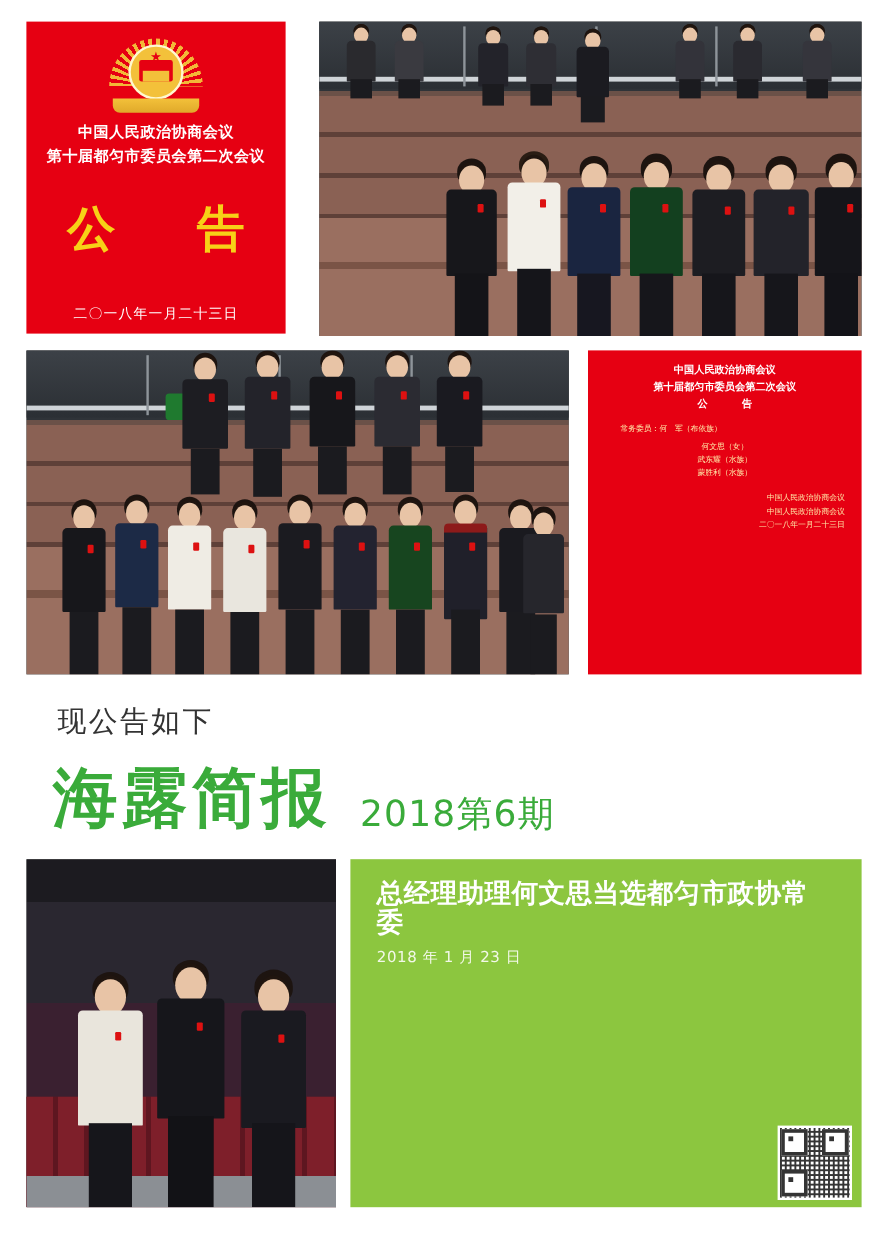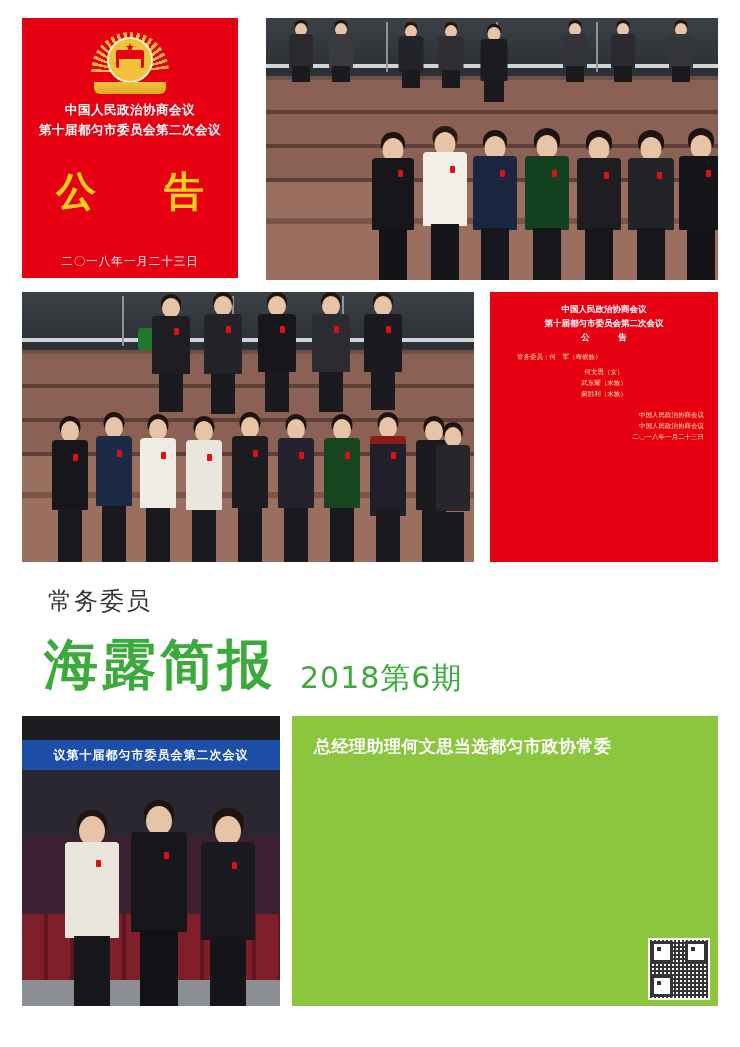--- a/index.html
+++ b/index.html
@@ -165,21 +165,21 @@
 
   
   #article-card {
     left: 292px; top: 716px; width: 426px; height: 290px;
     background: #8cc63f;
     box-sizing: border-box;
     padding: 18px 22px 10px 22px;
     color: #ffffff;
   }
   #article-card .art-title {
-    font-size: 17px;
+    font-size: 22px;
     font-weight: bold;
     letter-spacing: .5px;
     line-height: 24px;
   }
   #article-card .art-date {
     margin-top: 8px;
     font-size: 12.5px;
     color: #f2f8e8;
     letter-spacing: .5px;
   }
@@ -567,27 +567,26 @@
     <p>武东耀（水族）</p>
     <p>蒙胜利（水族）</p>
   </div>
   <div class="nt-sign">
     <p>中国人民政治协商会议</p>
     <p>中国人民政治协商会议</p>
     <p>二〇一八年一月二十三日</p>
   </div>
 </div>
 
-<div class="abs" id="dept-label">常务委员</div>
+<div class="abs" id="dept-label">现公告如下</div>
 <div class="abs" id="masthead-title">海露简报</div>
 <div class="abs" id="masthead-issue">2018第6期</div>
 
 <div class="photo" id="photo-bottom-left">
   <div class="hall-bg">
-    <div class="banner">议第十届都匀市委员会第二次会议</div>
     <div class="seats"></div>
     <div class="floor"></div>
   </div>
   <div class="person" style="left:34px; width:72px; height:196px;">
     <div class="hair" style="width:30px;height:26px;top:0"></div>
     <div class="head" style="width:26px;height:30px;top:6px"></div>
     <div class="body" style="width:54px;height:96px;top:32px;background:#e9e5dc"></div>
     <div class="badge" style="left:40px;top:50px"></div>
     <div class="legs" style="width:36px;height:70px;bottom:0;background:#16161b"></div>
   </div>
@@ -602,20 +601,21 @@
     <div class="hair" style="width:32px;height:28px;top:0"></div>
     <div class="head" style="width:26px;height:30px;top:8px"></div>
     <div class="body" style="width:54px;height:98px;top:34px;background:#1a1a20"></div>
     <div class="badge" style="left:40px;top:54px"></div>
     <div class="legs" style="width:36px;height:70px;bottom:0;background:#15151a"></div>
   </div>
 </div>
 
 <div class="abs" id="article-card">
   <div class="art-title">总经理助理何文思当选都匀市政协常委</div>
+  <div class="art-date">2018 年 1 月 23 日</div>
 </div>
 
 <div class="abs" id="qr-code">
   <div class="qr-grid">
     <div class="qr-eye tl"></div>
     <div class="qr-eye tr"></div>
     <div class="qr-eye bl"></div>
   </div>
 </div>
 

